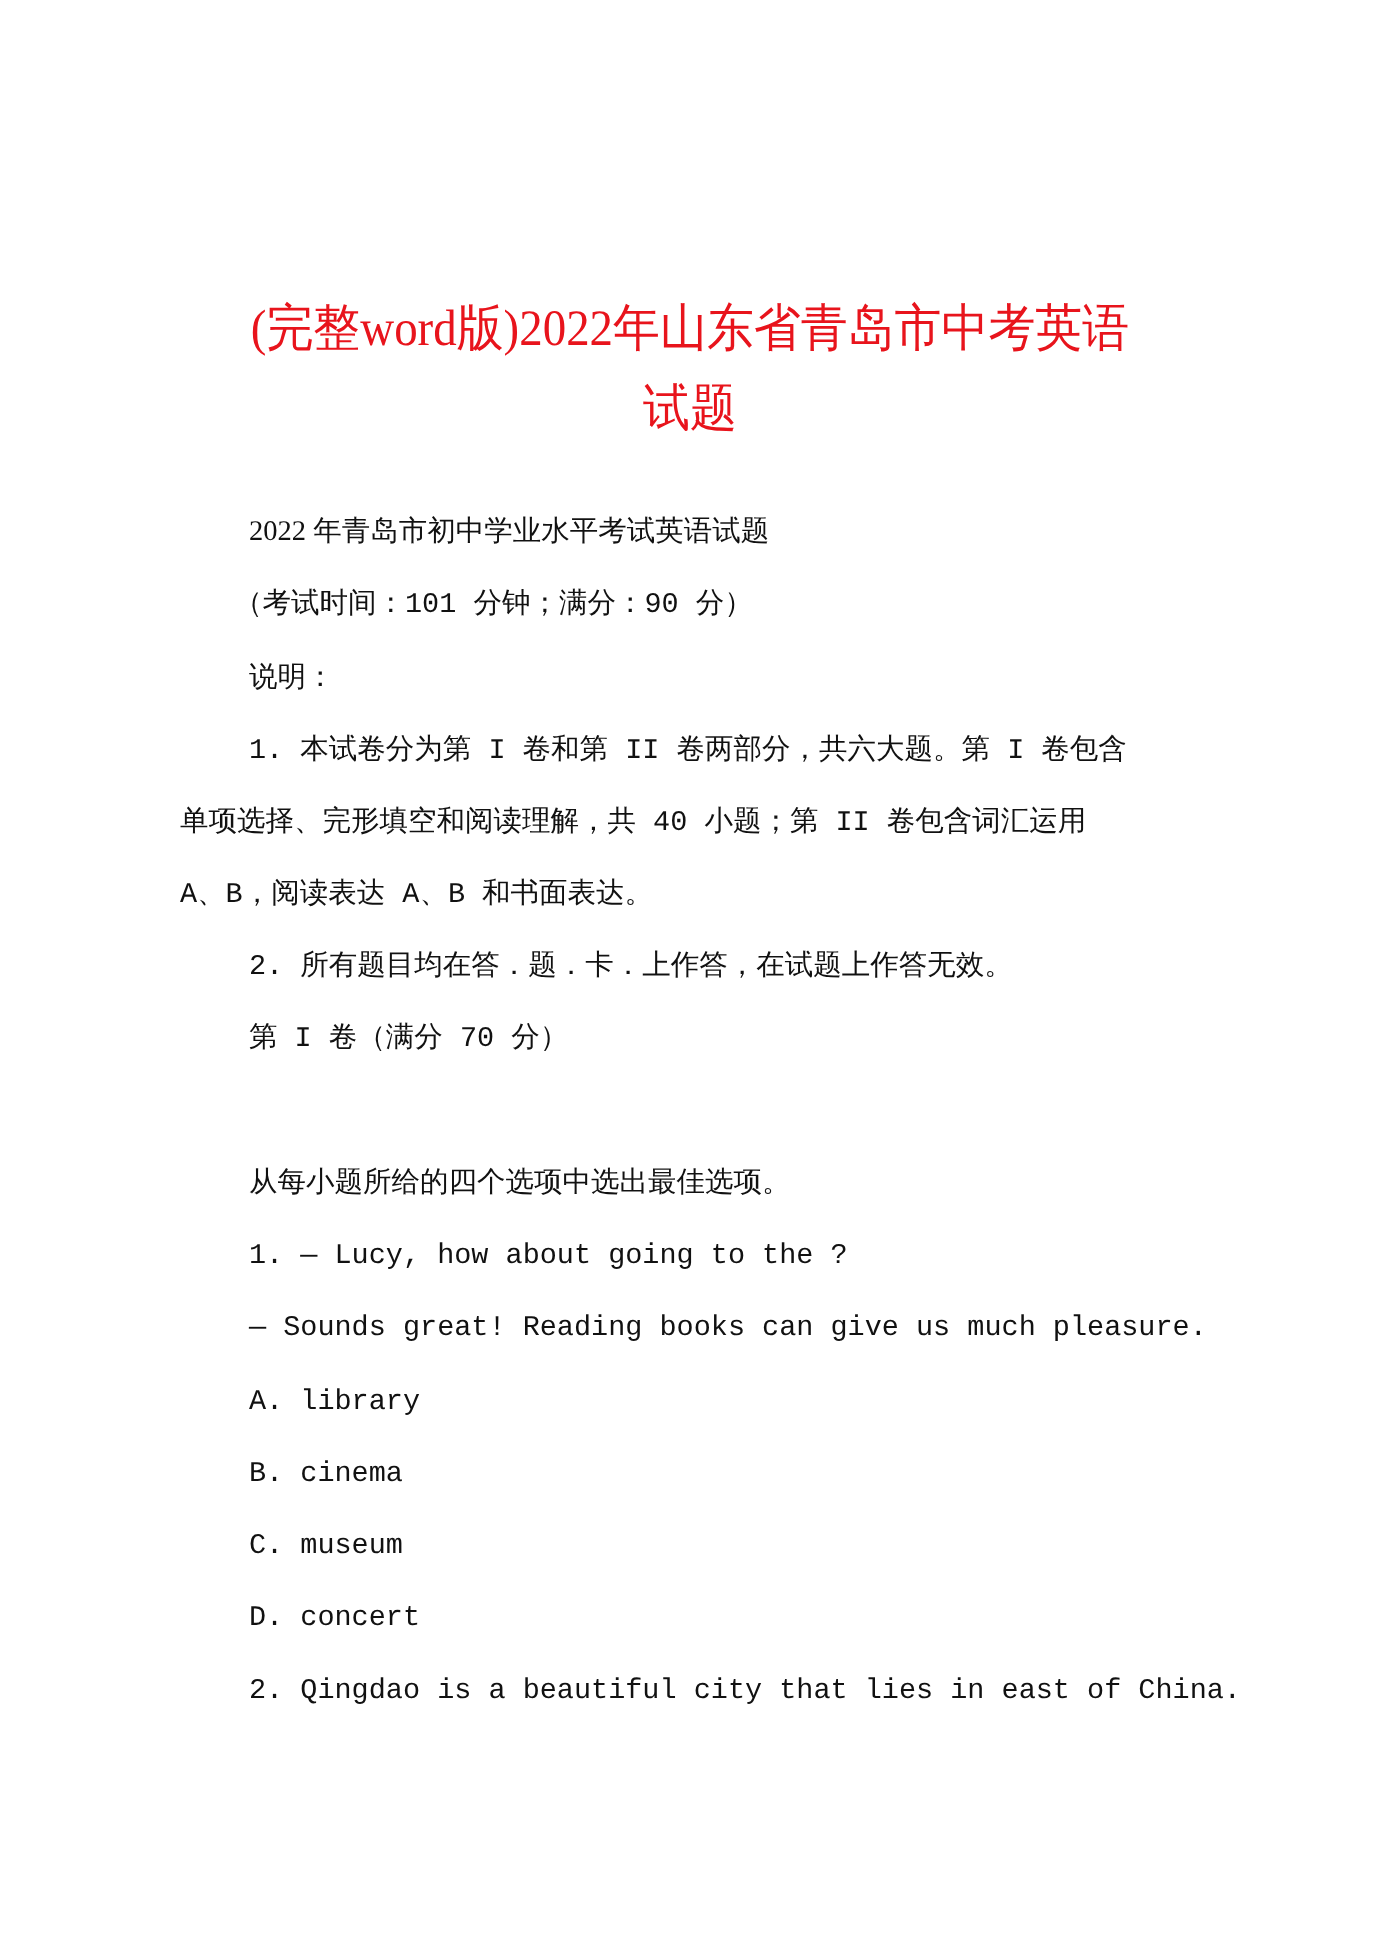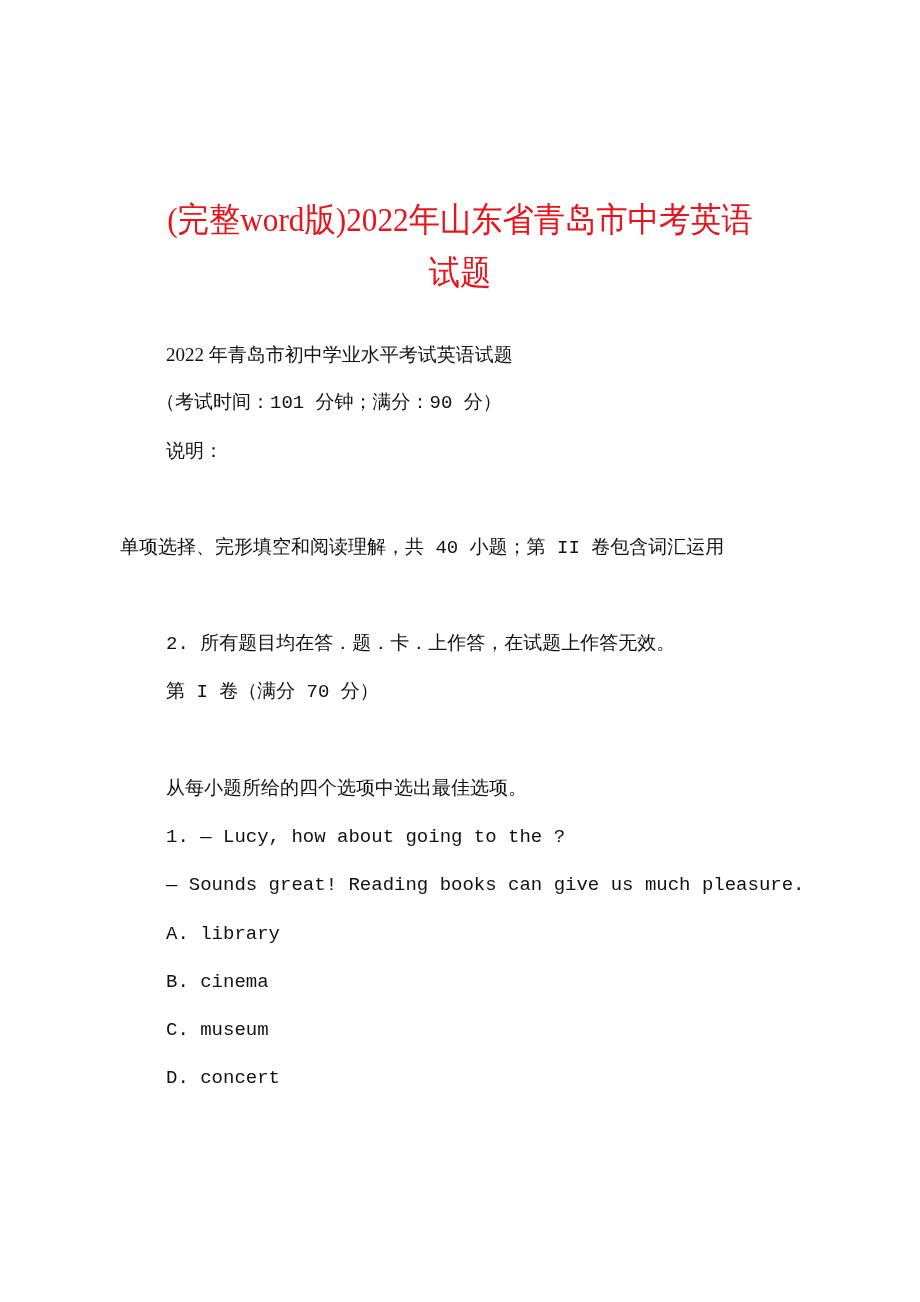--- a/index.html
+++ b/index.html
@@ -23,26 +23,29 @@
 <body>
 
 <div class="page">
   <div class="title t1">(完整word版)2022年山东省青岛市中考英语</div>
   <div class="title t2">试题</div>
 
   <div class="line" style="left:166px; top:343px;font-family:Liberation Serif, serif;">2022 年青岛市初中学业水平考试英语试题</div>
   <div class="line" style="left:156px; top:391px;">（考试时间：101 分钟；满分：90 分）</div>
   <div class="line" style="left:166px; top:440px;">说明：</div>
 
+  <div class="line" style="left:166px; top:488px;">1. 本试卷分为第 I 卷和第 II 卷两部分，共六大题。第 I 卷包含</div>
   <div class="line" style="left:120px; top:536px;">单项选择、完形填空和阅读理解，共 40 小题；第 II 卷包含词汇运用</div>
+  <div class="line" style="left:120px; top:584px;">A、B，阅读表达 A、B 和书面表达。</div>
   <div class="line" style="left:166px; top:632px;">2. 所有题目均在答．题．卡．上作答，在试题上作答无效。</div>
 
   <div class="line" style="left:166px; top:680px;">第 I 卷（满分 70 分）</div>
   <div class="line" style="left:166px; top:777px;text-align:center;">从每小题所给的四个选项中选出最佳选项。</div>
 
   <div class="line" style="left:166px; top:825px;">1. — Lucy, how about going to the ?</div>
   <div class="line" style="left:166px; top:873px;">— Sounds great! Reading books can give us much pleasure.</div>
   <div class="line" style="left:166px; top:922px;">A. library</div>
   <div class="line" style="left:166px; top:970px;">B. cinema</div>
   <div class="line" style="left:166px; top:1018px;">C. museum</div>
   <div class="line" style="left:166px; top:1066px;">D. concert</div>
 
+  <div class="line" style="left:166px; top:1115px;">2. Qingdao is a beautiful city that lies in east of China.</div>
 </div>
 
 </body></html>

